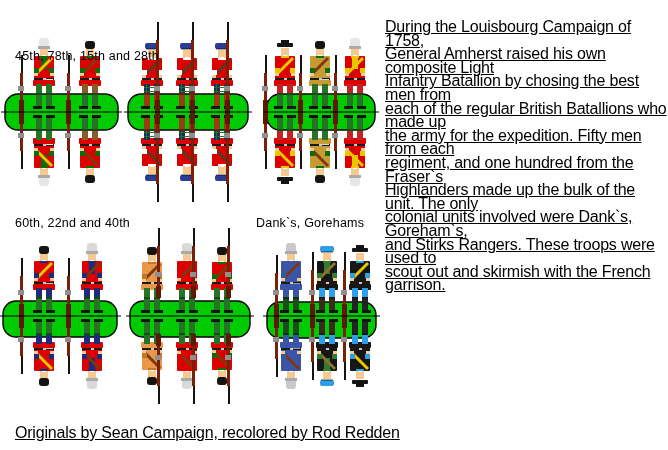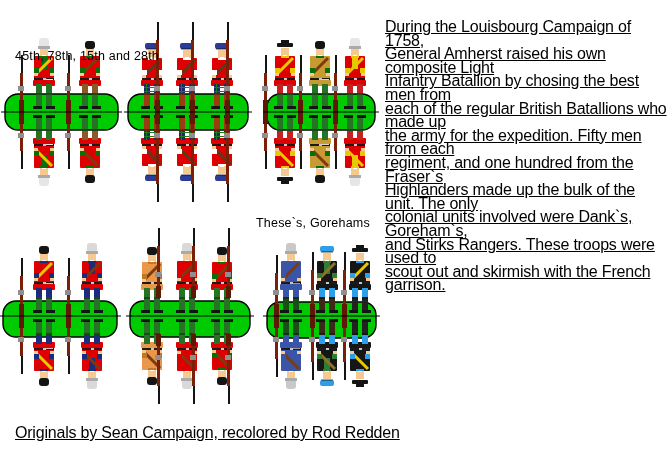--- a/index.html
+++ b/index.html
@@ -1065,22 +1065,23 @@
               <rect x="342" y="304" width="5" height="12" fill="#5E1803"></rect>
             </g>
           </g>
         </g>
         <line x1="263" y1="316" x2="380" y2="316" stroke="#000000" stroke-width="1.2"></line>
       </g>
     </svg>
 
   <div class="txt strip-label" style="left:15px;top:9px;margin-top:40px;">45th, 78th, 15th and 28th</div>
 
+  <div class="txt strip-label" style="left:15px;top:216px;">60th, 22nd and 40th</div>
 
-  <div class="txt strip-label" style="left:256px;top:216px;">These`s, Gorehams</div>
+  <div class="txt strip-label" style="left:256px;top:216px;">Dank`s, Gorehams</div>
 
   <div class="txt para" style="left:385px;top:20px;width:282px;">During the Louisbourg Campaign of 1758,
 General Amherst raised his own composite Light
 Infantry Batallion by chosing the best men from
 each of the regular British Batallions who made up
 the army for the expedition. Fifty men from each
 regiment, and one hundred from the Fraser`s
 Highlanders made up the bulk of the unit. The only
 colonial units involved were Dank`s, Goreham`s,
 and Stirks Rangers. These troops were used to

